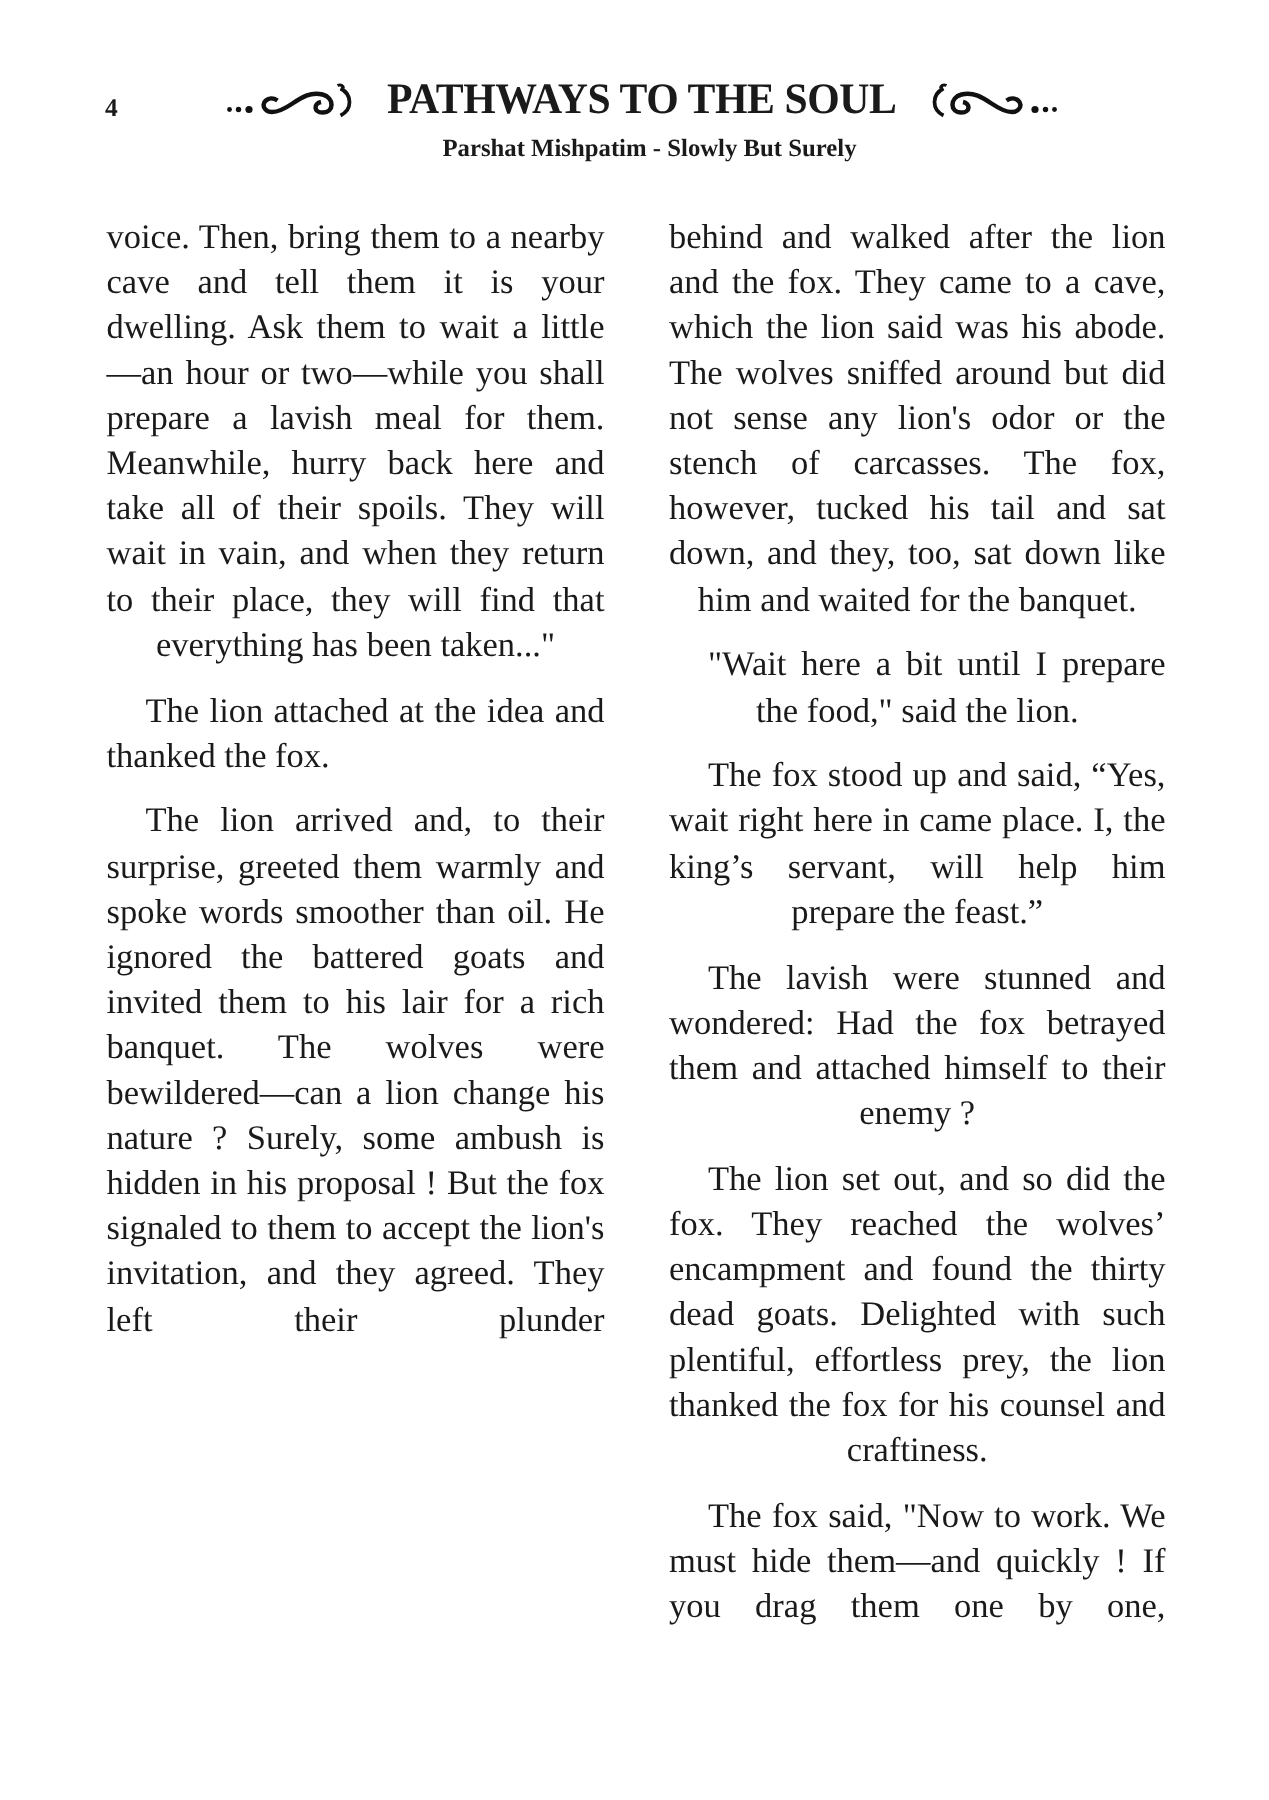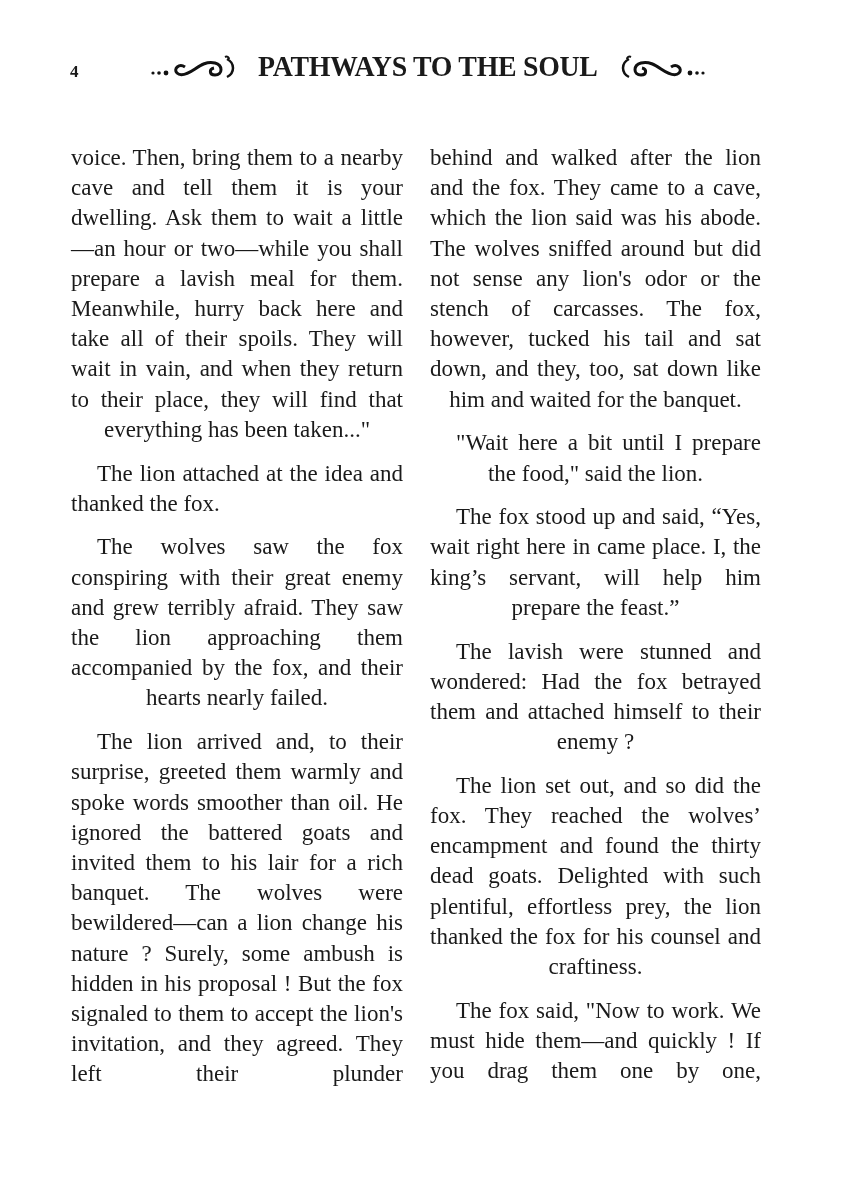--- a/index.html
+++ b/index.html
@@ -15,21 +15,21 @@
   .header-row { display: flex; justify-content: center; align-items: center; gap: 6px; margin-left: 10px; }
   .book-title { font-weight: bold; font-size: 29px; letter-spacing: -0.3px; white-space: nowrap; transform: scaleX(0.96); }
   .ornament { display: inline-block; width: 96px; height: 28px; }
   .subtitle { font-weight: bold; font-size: 16.5px; margin-top: 6px; margin-left: 20px; }
   .col {
     position: absolute; top: 143px;
     font-family: "Liberation Serif", serif; font-size: 23px; line-height: 30.2px;
     text-align: justify; text-align-last: center; hyphens: none;
   }
   .col-left { left: 71px; width: 332px; }
-  .col-right { left: 430px; width: 331px; }
+  .col-right { left: 446px; width: 331px; }
   .col p { margin: 0 0 13.5px 0; text-indent: 26px; }
   .col p.cont { text-indent: 0; }
   .col p.last-open { text-align-last: justify; }
 </style>
 </head>
 <body>
 
 <div class="page-number">4</div>
 
 <div class="header">
@@ -49,26 +49,26 @@
       <svg width="96" height="28" viewBox="0 0 96 28" style="transform: scaleX(-1);">
         <circle cx="4" cy="20" r="1.6" fill="#111"></circle>
         <circle cx="10" cy="20" r="1.8" fill="#111"></circle>
         <circle cx="17" cy="20" r="2.4" fill="#111"></circle>
         <path d="M36 14 C30 10 24 16 28 20 C32 24 40 20 46 16 C52 12 58 8 66 10 C74 12 74 22 66 22 C60 22 60 16 65 15" fill="none" stroke="#111" stroke-width="3"></path>
         <path d="M78 6 C86 10 86 20 78 24" fill="none" stroke="#111" stroke-width="2.5"></path>
         <path d="M76 4 C78 3 80 4 80 6" fill="none" stroke="#111" stroke-width="2"></path>
       </svg>
     </span>
   </div>
+  <div class="subtitle">Parshat Mishpatim - Slowly But Surely</div>
 </div>
 
 <div class="col col-left">
   <p class="cont">voice. Then, bring them to a nearby cave and tell them it is your dwelling. Ask them to wait a little—an hour or two—while you shall prepare a lavish meal for them. Meanwhile, hurry back here and take all of their spoils. They will wait in vain, and when they return to their place, they will find that everything has been taken..."</p>
   <p style="text-align-last:left;">The lion attached at the idea and thanked the fox.</p>
-  <p>The wolves saw the fox conspiring with their great enemy and grew terribly afraid. They saw the lion approaching them accompanied by the fox, and their hearts nearly failed.</p>
   <p class="last-open">The lion arrived and, to their surprise, greeted them warmly and spoke words smoother than oil. He ignored the battered goats and invited them to his lair for a rich banquet. The wolves were bewildered—can a lion change his nature ? Surely, some ambush is hidden in his proposal ! But the fox signaled to them to accept the lion's invitation, and they agreed. They left their plunder</p>
 </div>
 
 <div class="col col-right">
   <p class="cont">behind and walked after the lion and the fox. They came to a cave, which the lion said was his abode. The wolves sniffed around but did not sense any lion's odor or the stench of carcasses. The fox, however, tucked his tail and sat down, and they, too, sat down like him and waited for the banquet.</p>
   <p>"Wait here a bit until I prepare the food," said the lion.</p>
   <p>The fox stood up and said, “Yes, wait right here in came place. I, the king’s servant, will help him prepare the feast.”</p>
   <p>The lavish were stunned and wondered: Had the fox betrayed them and attached himself to their enemy ?</p>
   <p>The lion set out, and so did the fox. They reached the wolves’ encampment and found the thirty dead goats. Delighted with such plentiful, effortless prey, the lion thanked the fox for his counsel and craftiness.</p>
   <p class="last-open">The fox said, "Now to work. We must hide them—and quickly ! If you drag them one by one,</p>

